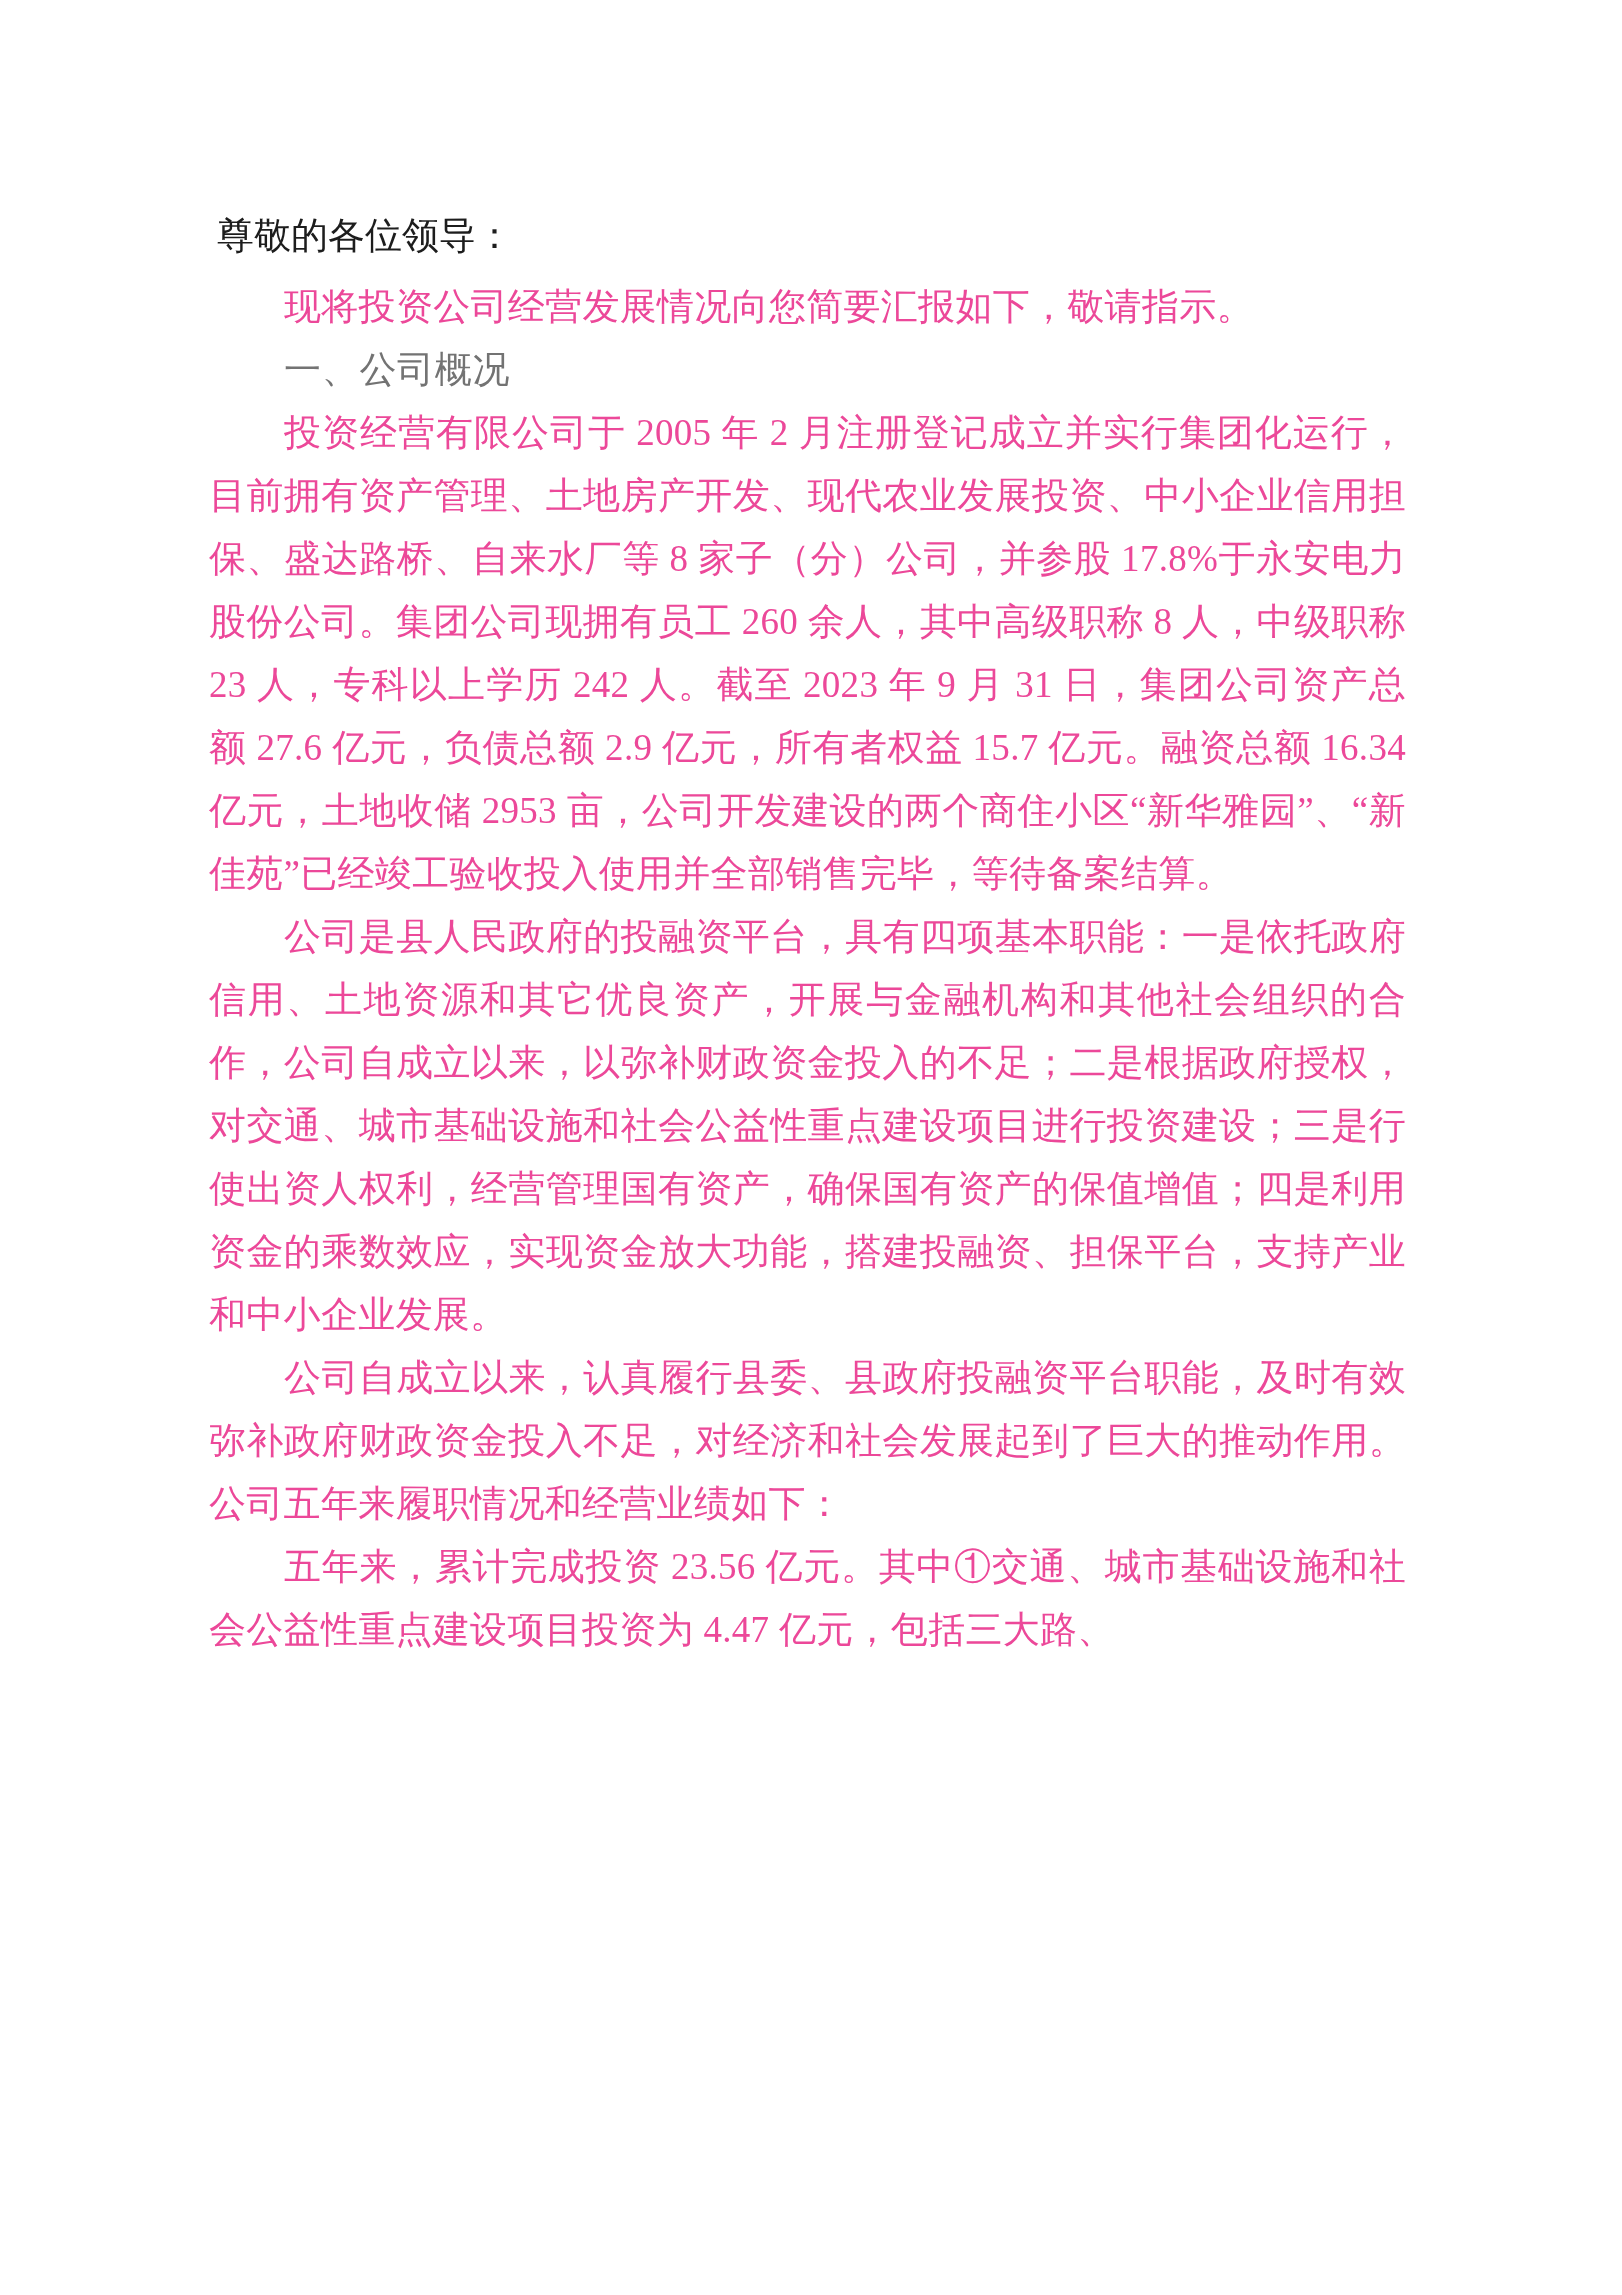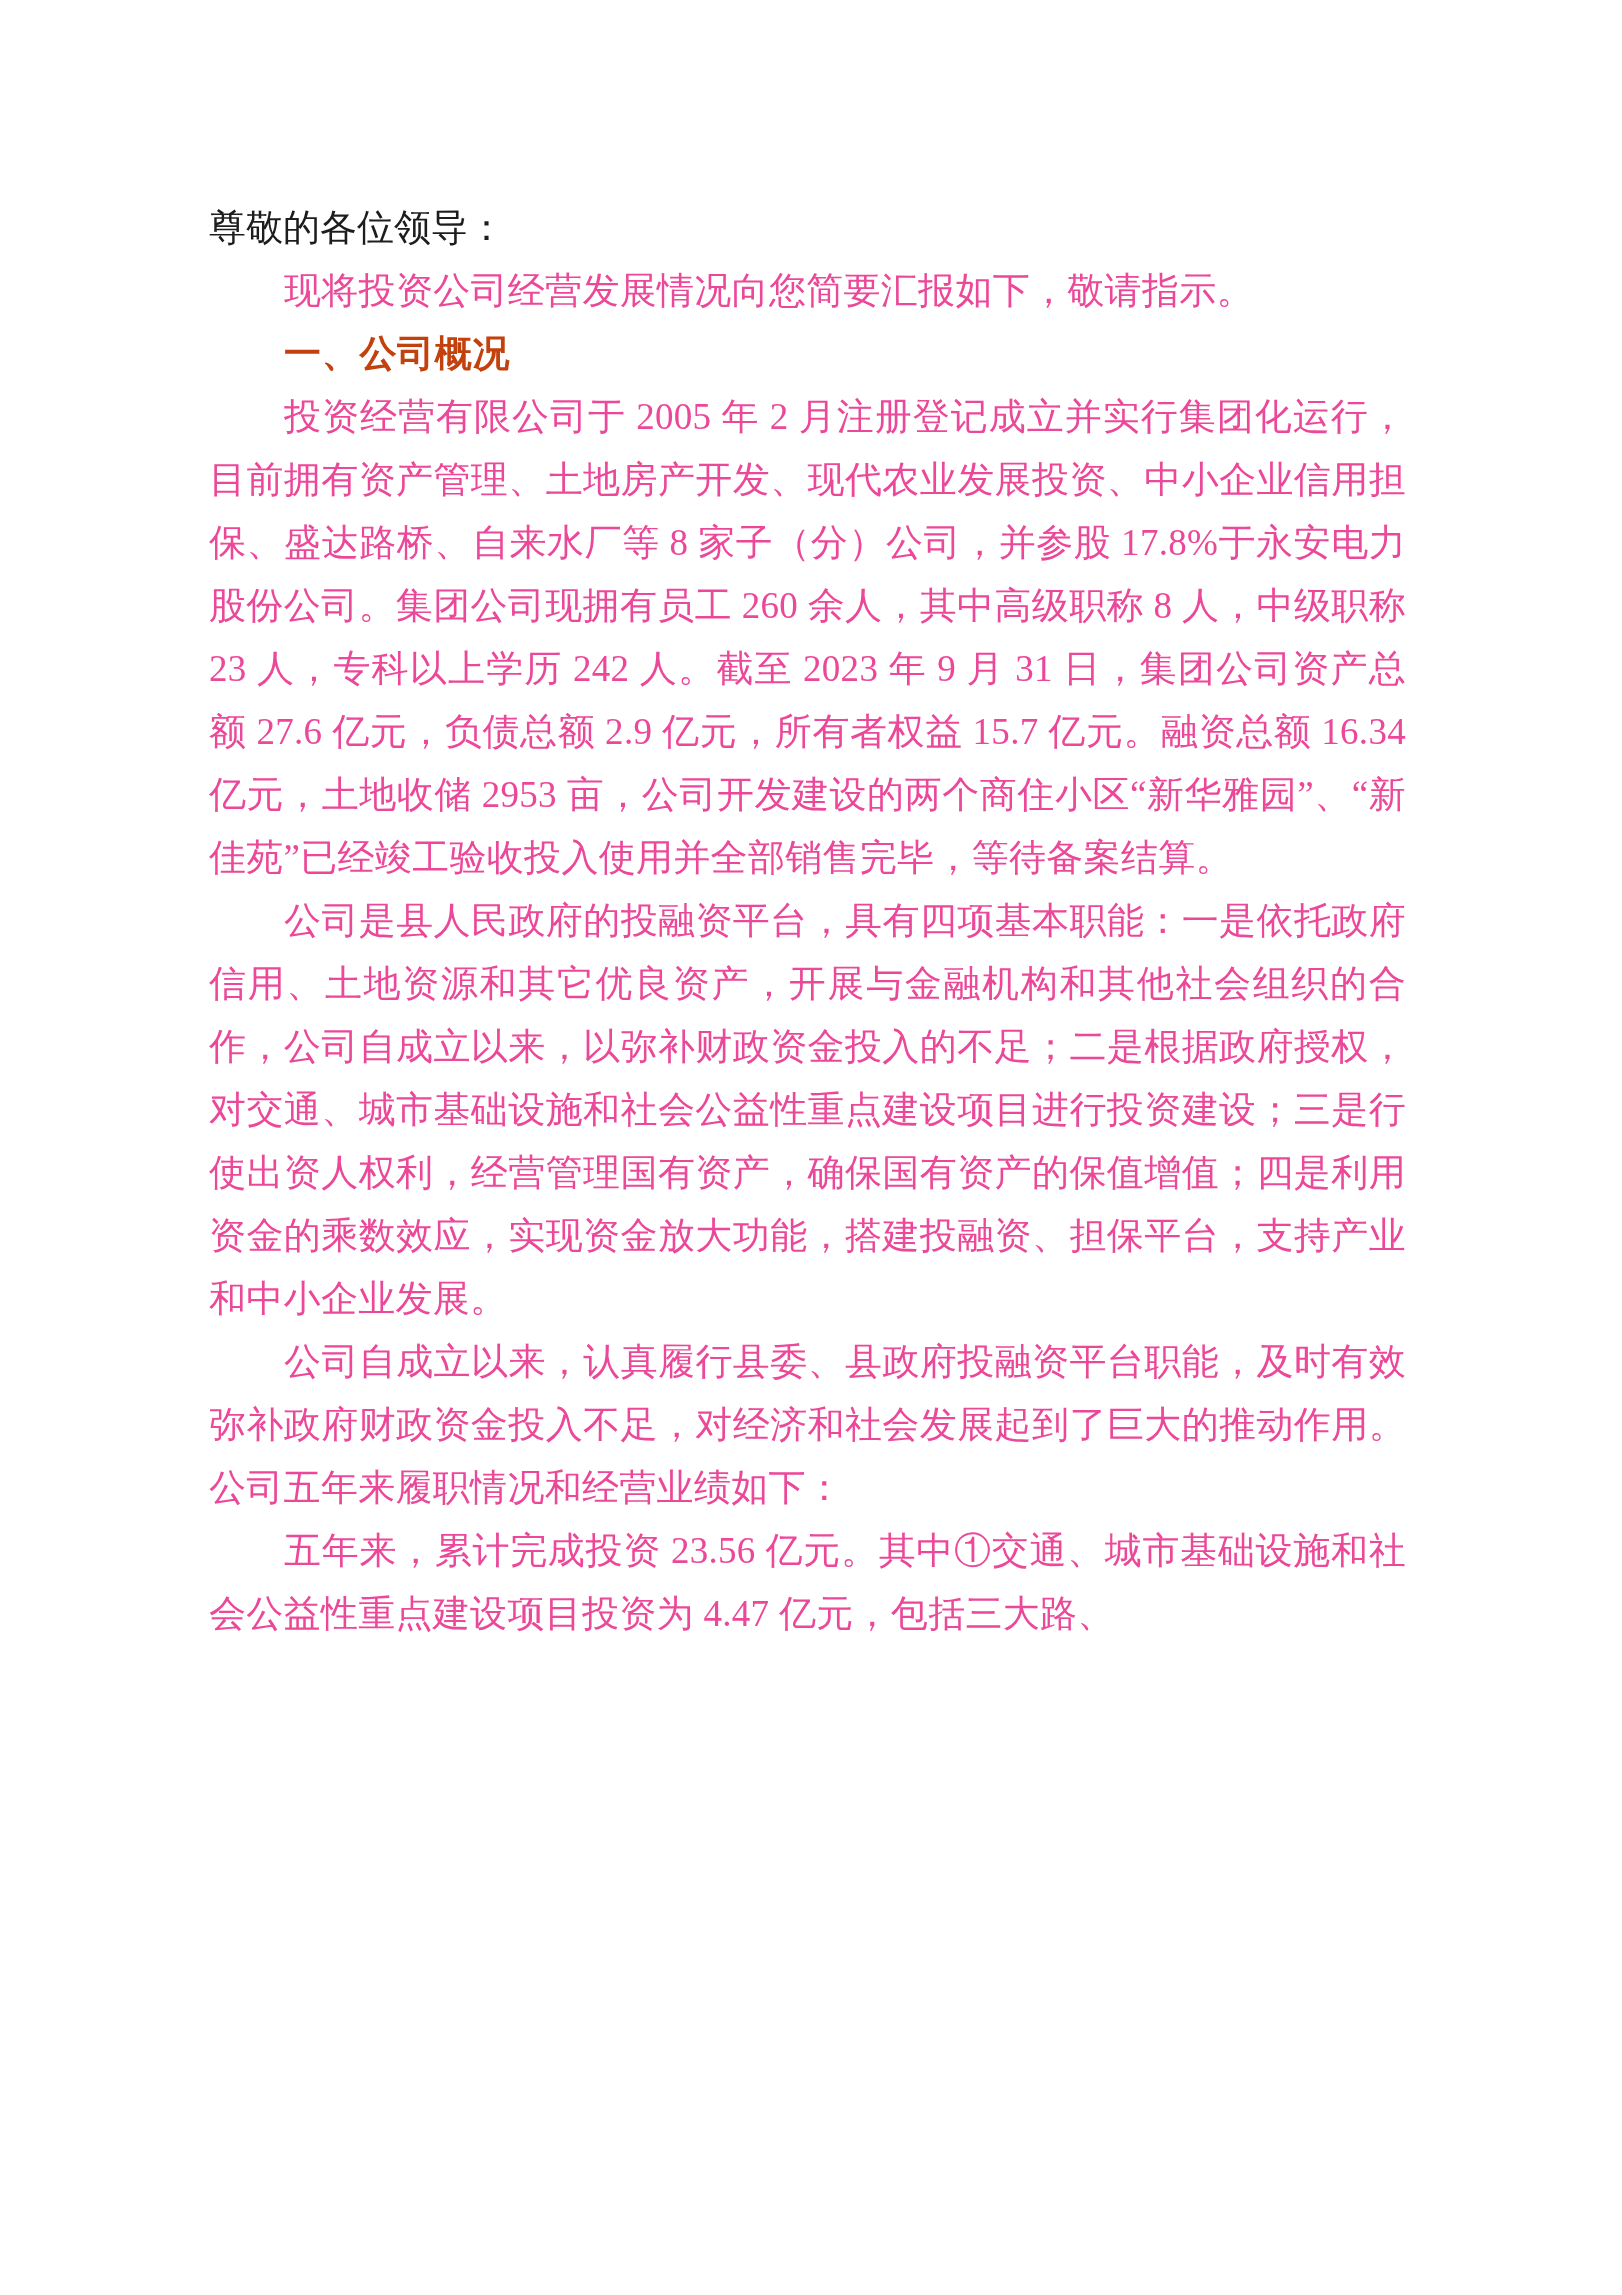--- a/index.html
+++ b/index.html
@@ -33,30 +33,30 @@
     text-align: justify;
     text-justify: inter-ideograph;
     color: #ec4899;
   }
   .indent {
     text-indent: 75px;
   }
   .heading {
     font-size: 37px;
     line-height: 63px;
-    font-weight: bold;
+    font-weight: normal;
     text-indent: 75px;
     margin: 0;
-    color: #c2410c;
+    color: #737373;
     letter-spacing: 0.7px;
   }
   .salutation {
     font-size: 37px;
     line-height: 63px;
-    margin: 0;
+    margin: 8px;
     color: #1d1d1d;
   }
 </style>
 </head>
 <body>
 
 <div class="page">
   <div class="doc-body">
 
     <p class="salutation">尊敬的各位领导：</p>

